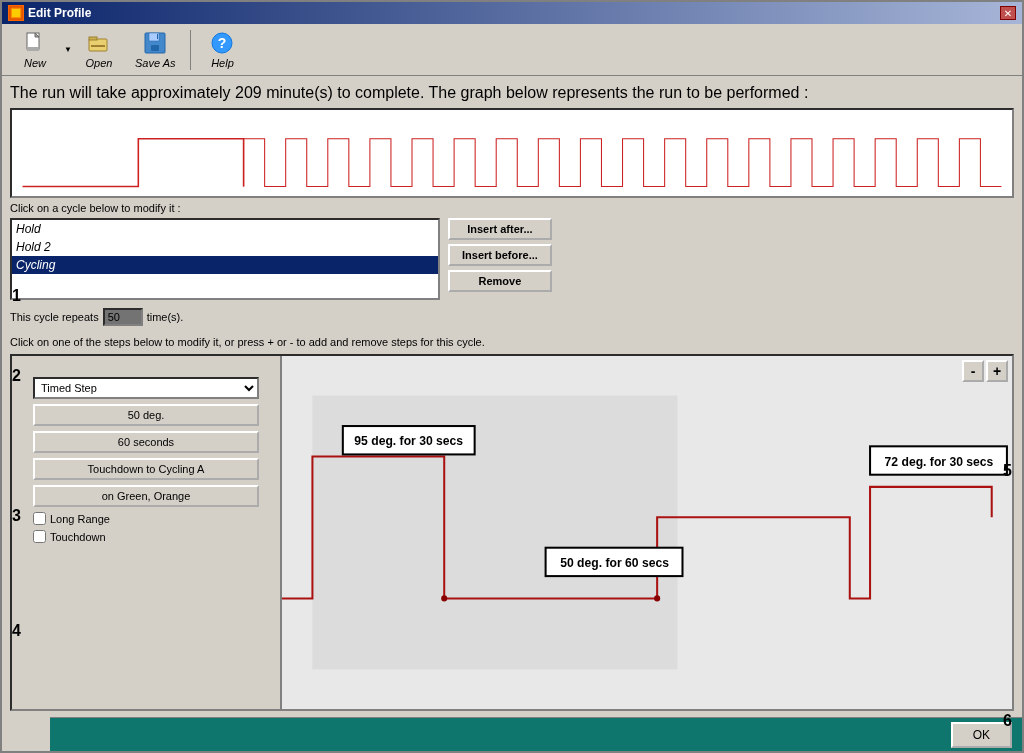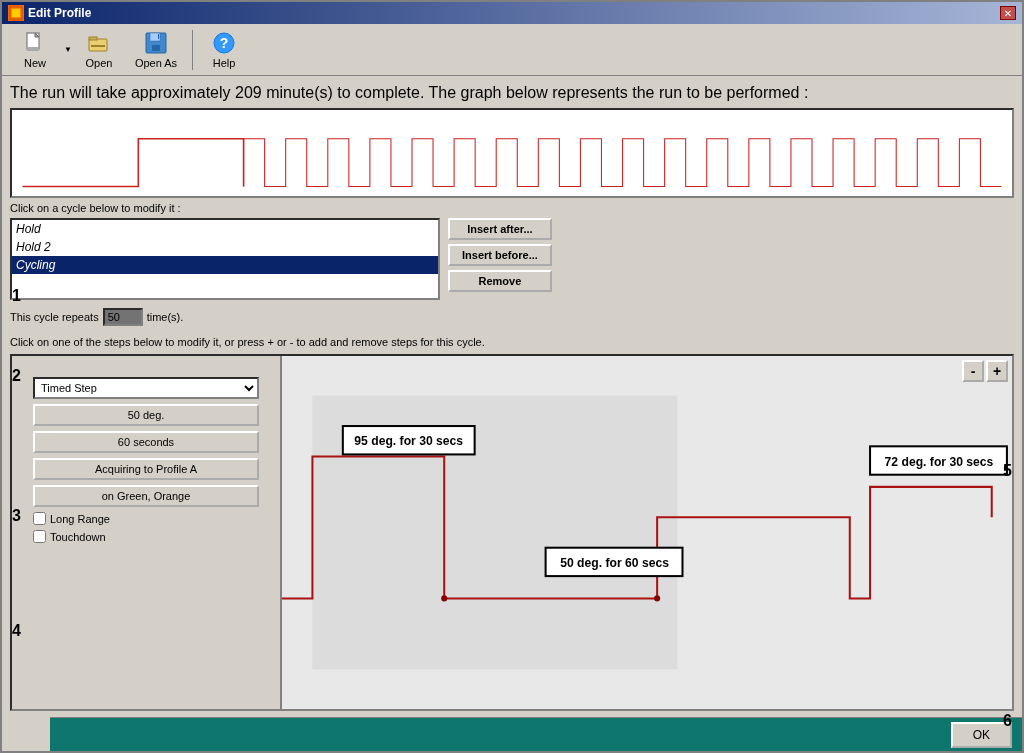--- a/index.html
+++ b/index.html
@@ -88,20 +88,21 @@
       height: 24px;
       display: flex;
       align-items: center;
       justify-content: center;
     }
     
     .toolbar-label {
       font-size: 11px;
       color: #000;
       margin-top: 2px;
+      font-style: italic;
     }
     
     .toolbar-separator {
       width: 1px;
       height: 40px;
       background: #808080;
       margin: 0 4px;
     }
     
     .dropdown-arrow {
@@ -348,21 +349,21 @@
 
     <div class="toolbar-btn">
       <div class="toolbar-icon">
         <svg width="24" height="24" viewBox="0 0 24 24">
           <rect x="2" y="2" width="20" height="20" fill="#4488cc" stroke="#2266aa" stroke-width="1" rx="1"></rect>
           <rect x="6" y="2" width="10" height="8" fill="#aaccff" stroke="#2266aa" stroke-width="0.5"></rect>
           <rect x="8" y="14" width="8" height="6" fill="#2266aa" rx="1"></rect>
           <rect x="14" y="3" width="1" height="5" fill="#2266aa"></rect>
         </svg>
       </div>
-      <span class="toolbar-label">Open As</span>
+      <span class="toolbar-label">Save As</span>
     </div>
 
     <div class="toolbar-separator"></div>
 
     <div class="toolbar-btn">
       <div class="toolbar-icon">
         <svg width="24" height="24" viewBox="0 0 24 24">
           <circle cx="12" cy="12" r="10" fill="#3399ff" stroke="#1177dd" stroke-width="1"></circle>
           <text x="12" y="17" text-anchor="middle" fill="white" font-size="14" font-weight="bold">?</text>
         </svg>
@@ -426,21 +427,21 @@
     <div class="step-section">
 
       <div class="step-controls">
         <div class="step-type-row">
           <select class="step-select">
             <option>Timed Step</option>
           </select>
         </div>
         <button class="step-param-btn">50 deg.</button>
         <button class="step-param-btn">60 seconds</button>
-        <button class="step-param-btn">Acquiring to Profile A</button>
+        <button class="step-param-btn">Touchdown to Cycling A</button>
         <button class="step-param-btn">on Green, Orange</button>
         <div class="checkbox-row">
           <input type="checkbox" style="">
           <span>Long Range</span>
         </div>
         <div class="checkbox-row">
           <input type="checkbox" style="">
           <span>Touchdown</span>
         </div>
       </div>

